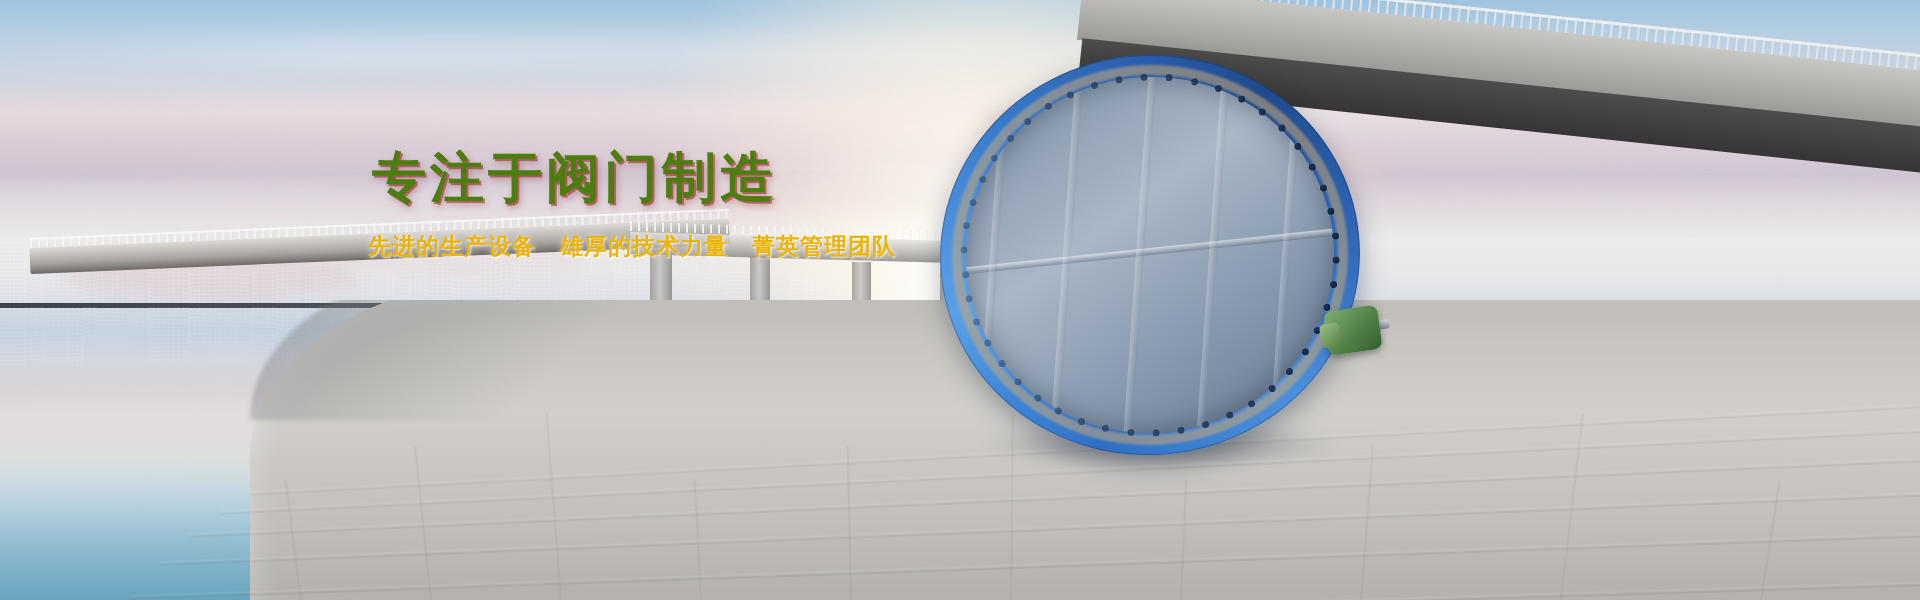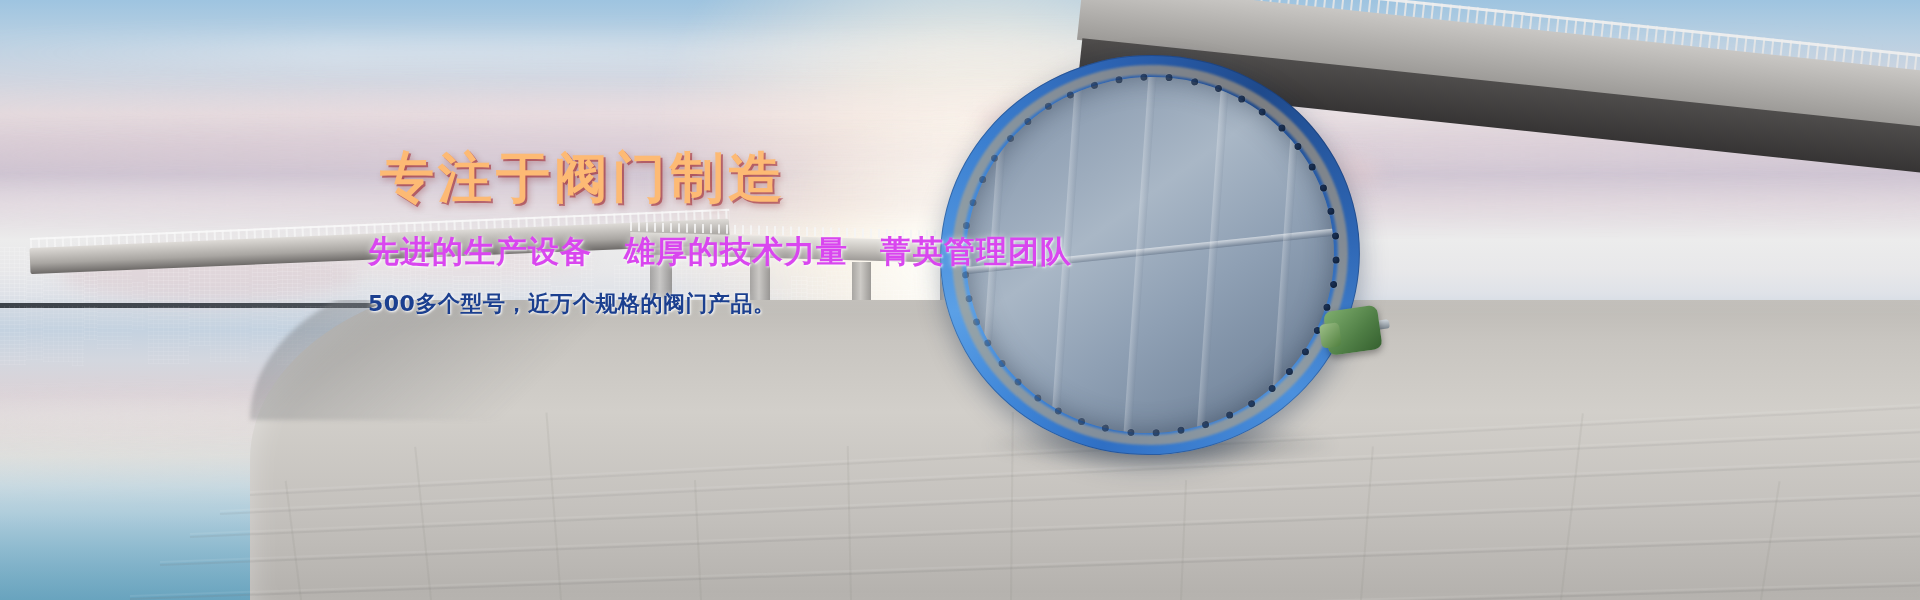--- a/index.html
+++ b/index.html
@@ -131,30 +131,30 @@
   .actBody{position:absolute;left:6px;top:8px;width:54px;height:44px;border-radius:8px;
     background:linear-gradient(140deg,#7fae6e,#4f7e45 60%,#35602f);box-shadow:0 3px 7px rgba(0,0,0,.35);}
   .actCap{position:absolute;left:0px;top:20px;width:20px;height:24px;border-radius:5px;
     background:linear-gradient(140deg,#9ec089,#51803f);}
   .actStem{position:absolute;left:50px;top:24px;width:20px;height:9px;border-radius:3px;
     background:linear-gradient(to bottom,#cfd6dc,#7d8790);}
 
   
   .copy{position:absolute;left:368px;top:148px;width:600px;}
   .headline{
-    font-size:54px;font-weight:bold;color:#fdba74;letter-spacing:4px;line-height:1.1;
+    font-size:54px;font-weight:bold;color:#4d7c0f;letter-spacing:4px;line-height:1.1;
     font-family:"DejaVu Sans","Liberation Sans",sans-serif;
     text-shadow:2px 2px 0 rgba(150,0,8,.45), 3px 4px 7px rgba(120,0,10,.3);
-    white-space:nowrap;margin:0 0 26px 12px;
+    white-space:nowrap;margin:0 0 26px 4px;
   }
   .subline{
-    font-size:31px;font-weight:bold;color:#d946ef;letter-spacing:1px;line-height:1.2;
+    font-size:23px;font-weight:bold;color:#eab308;letter-spacing:1px;line-height:1.2;
     font-family:"DejaVu Sans","Liberation Sans",sans-serif;
     text-shadow:1px 1px 2px rgba(255,255,255,.75), 0 0 6px rgba(255,255,255,.55);
-    white-space:nowrap;margin:0 0 14px 0;text-align:right;
+    white-space:nowrap;margin:0 0 14px 0;
   }
   .body{margin:0;}
   .bodyline{
     font-size:22px;font-weight:bold;color:#1b3f8f;letter-spacing:.5px;line-height:1.75;
     font-family:"DejaVu Sans","Liberation Sans",sans-serif;
     text-shadow:1px 1px 2px rgba(255,255,255,.85), 0 0 5px rgba(255,255,255,.6);
     white-space:nowrap;
   }
 </style>
 </head>
@@ -389,17 +389,16 @@
   <div class="actuator">
     <div class="actStem"></div>
     <div class="actBody"></div>
     <div class="actCap"></div>
   </div>
 
   <div class="copy">
     <h1 class="headline">专注于阀门制造</h1>
     <div class="subline">先进的生产设备　雄厚的技术力量　菁英管理团队</div>
     <div class="body">
-      <div class="bodyline">500多个型号，近万个规格的阀门产品。</div>
     </div>
   </div>
 
 </div>
 
 </body></html>

